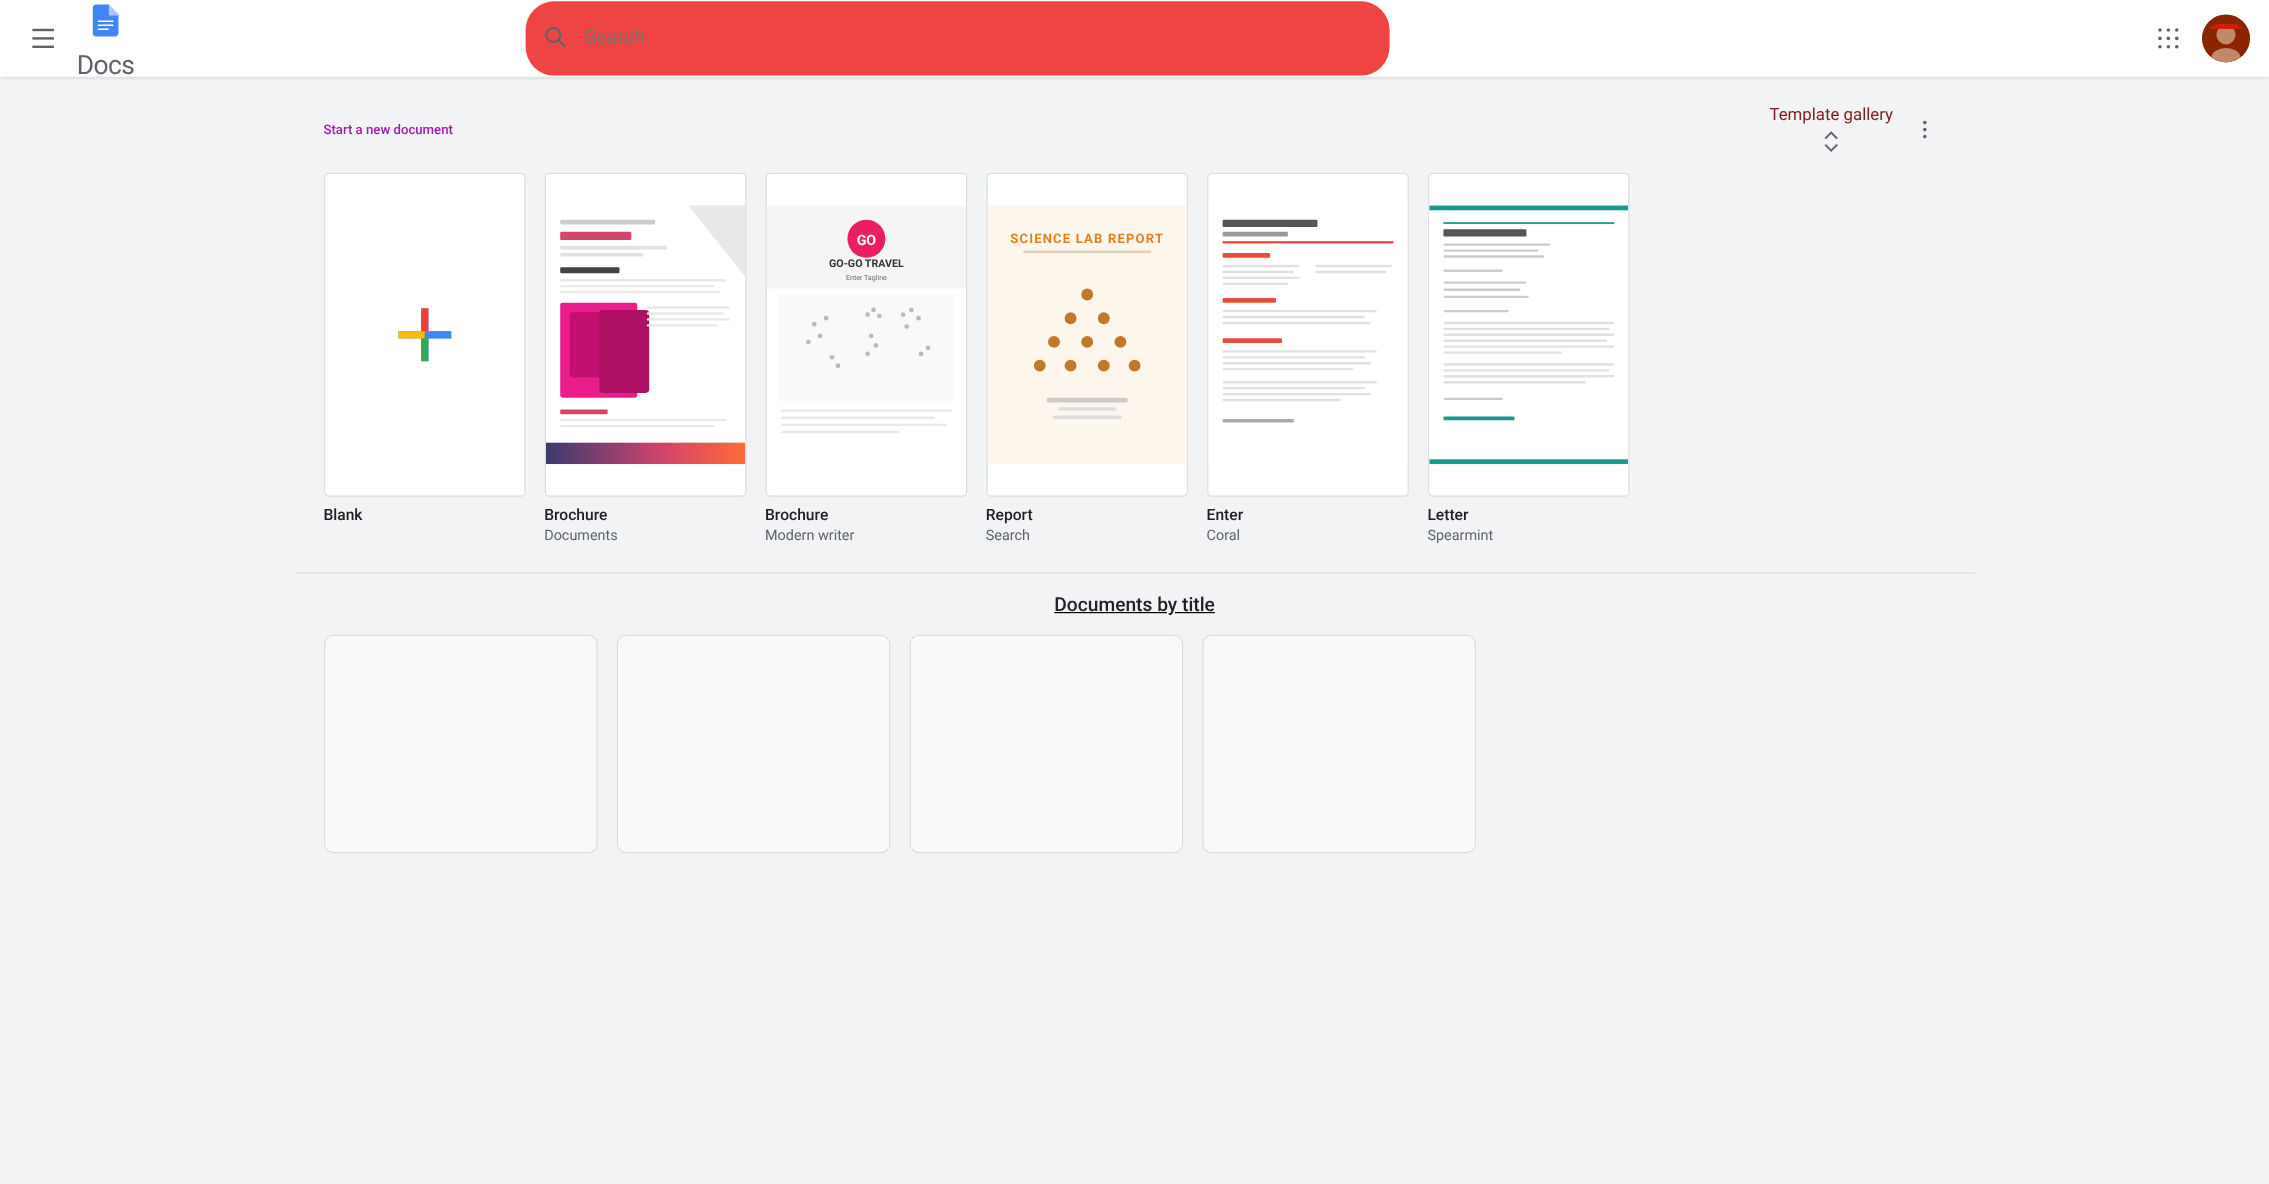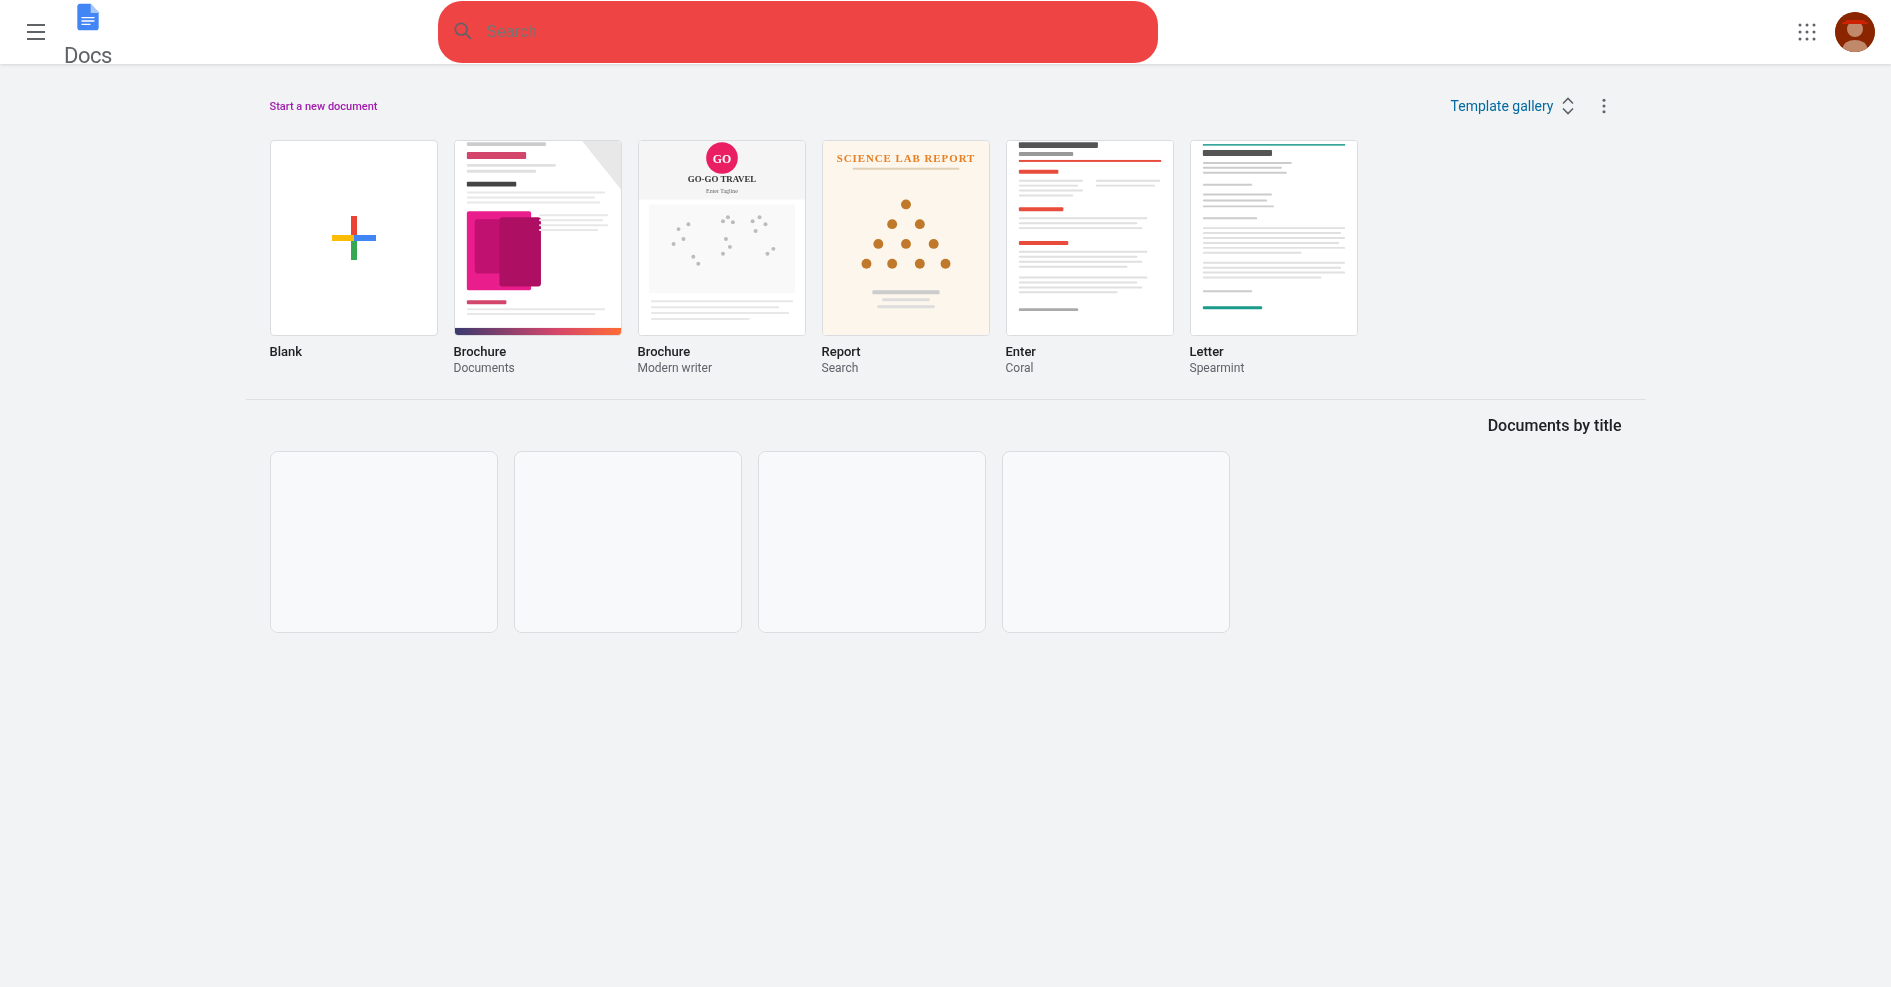--- a/index.html
+++ b/index.html
@@ -90,48 +90,48 @@
     .section-header {
       display: flex; align-items: center; justify-content: space-between;
       padding: 0 24px;
       margin-bottom: 16px;
     }
     .section-title {
       font-size: 11px; font-weight: 500; color: #a21caf;
     }
     .template-gallery-btn {
       display: flex; align-items: center; gap: 4px;
-      font-size: 14px; color: #0369a1; cursor: pointer;
+      font-size: 14px; color: #7f1d1d; cursor: pointer; flex-direction: column;
     }
     .more-vert-btn {
       width: 36px; height: 36px;
       display: flex; align-items: center; justify-content: center;
       border-radius: 50%; cursor: pointer; color: #5f6368;
     }
 
     
     .templates-row {
       display: flex;
       gap: 16px;
       padding: 0 24px;
       overflow-x: auto;
     }
     .template-card {
       display: flex; flex-direction: column;
       cursor: pointer;
       min-width: 168px;
     }
     .template-thumb {
-      width: 168px; height: 196px;
+      width: 168px; height: 270px;
       border: 1px solid #dadce0;
       border-radius: 4px;
       background: #fff;
       overflow: hidden;
       transition: box-shadow 0.2s;
-      display: flex; align-items: center; justify-content: center; font-family: Liberation Serif, serif;
+      display: flex; align-items: center; justify-content: center;
     }
     .template-name {
       font-size: 13px; font-weight: 500; color: #202124;
       margin-top: 8px;
     }
     .template-sub {
       font-size: 12px; color: #5f6368;
       margin-top: 2px;
     }
 
@@ -144,23 +144,24 @@
     }
 
     
     .divider {
       height: 1px; background: #e0e0e0;
       margin: 24px 0 16px 0;
     }
 
     
     .docs-section-header {
-      display: flex; align-items: center; justify-content: flex-end;
+      display: flex; align-items: center; justify-content: center;
       padding: 0 24px;
       margin-bottom: 16px;
+      text-decoration: underline;
     }
     .docs-section-title {
       font-size: 16px; font-weight: 500; color: #202124;
     }
     .docs-controls {
       display: flex; align-items: center; gap: 16px;
     }
     .owned-by-btn {
       display: flex; align-items: center; gap: 4px;
       font-size: 14px; color: #202124; cursor: pointer;

